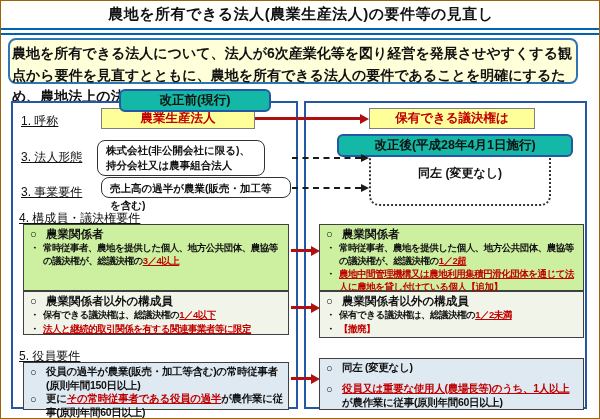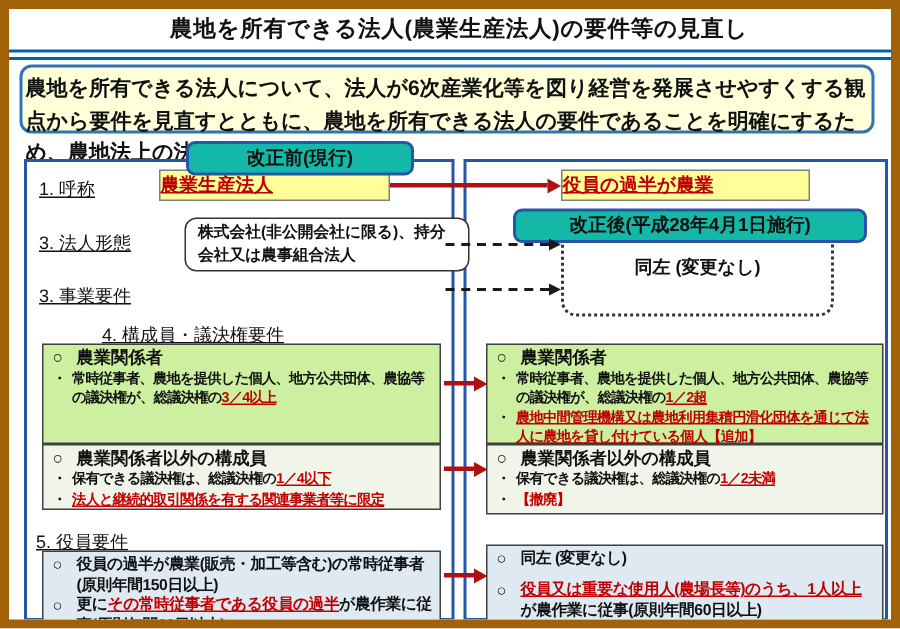--- a/index.html
+++ b/index.html
@@ -1,19 +1,19 @@
 <!DOCTYPE html>
 <html><head>
 <meta charset="utf-8">
 <style>
   html,body{margin:0;padding:0;background:#fff;}
   .page{
     position:relative;width:600px;height:419px;background:#ffffff;
     font-family:"Liberation Sans","DejaVu Sans",sans-serif;color:#111;
-    overflow:hidden;border:6px solid #a16207;box-sizing:border-box;
+    overflow:hidden;border:1px solid #a16207;box-sizing:border-box;
   }
   .title{
     position:absolute;top:4px;left:0;width:600px;text-align:center;
     font-size:15px;font-weight:bold;letter-spacing:0.5px;
   }
   .rule{
     position:absolute;top:27px;left:0;width:600px;height:3px;
     border-top:2px solid #0063b1;border-bottom:2px solid #0063b1;
   }
   .intro{
@@ -34,22 +34,22 @@
   }
   .tab-left{left:118px;width:148px;}
   .tab-right{left:336px;width:232px;margin-top:45px;}
   .seclabel{
     position:absolute;font-size:12px;font-weight:normal;
     text-decoration:underline;white-space:nowrap;
   }
   .secnote{position:absolute;font-size:10px;font-weight:bold;white-space:nowrap;}
   .namebox{
     position:absolute;height:19px;background:#ffff99;border:1px solid #7f7f7f;
-    text-align:left;line-height:19px;font-size:12.5px;font-weight:bold;
-    color:#c00000;text-decoration:underline;z-index:3;
+    text-align:center;line-height:19px;font-size:12.5px;font-weight:bold;
+    color:#c00000;z-index:3;
   }
   .roundbox{
     position:absolute;background:#fff;border:1.5px solid #333;border-radius:8px;
     font-size:10.5px;font-weight:600;line-height:1.45;padding:2px 8px;
     box-sizing:border-box;z-index:3;
   }
   .dottedbox{
     position:absolute;left:368px;top:139px;width:178px;height:62px;
     border:2px dotted #333;border-radius:10px;background:#fff;z-index:3;
     display:flex;align-items:center;justify-content:center;
@@ -98,37 +98,40 @@
   </div>
 
   <div class="col col-left"></div>
   <div class="col col-right"></div>
 
   <div class="tab tab-left">改正前(現行)</div>
   <div class="tab tab-right">改正後(平成28年4月1日施行)</div>
 
   <div class="seclabel" style="left:20px;top:112px;">1. 呼称</div>
   <div class="namebox" style="left:100px;top:107px;width:152px;">農業生産法人</div>
-  <div class="namebox" style="left:368px;top:107px;width:164px;">役員の過半が農業</div>
+  <div class="namebox" style="left:368px;top:107px;width:164px;">保有できる議決権は</div>
   <div class="arrow red-a" style="left:254px;top:116px;width:105px;"></div>
 
   <div class="seclabel" style="left:20px;top:148px;">3. 法人形態</div>
-  <div class="roundbox" style="left:117px;top:139px;width:190px;height:36px;">
+  <div class="roundbox" style="left:96px;top:139px;width:168px;height:36px;">
     <span>株式会社(非公開会社に限る)、持分会社又は農事組合法人</span>
   </div>
   <div class="arrow dash-a" style="left:291px;top:156px;width:69px;"></div>
 
   <div class="seclabel" style="left:20px;top:183px;">3. 事業要件</div>
+  <div class="roundbox" style="left:100px;top:176px;width:190px;height:21px;line-height:17px;">
+    <span>売上高の過半が農業(販売・加工等を含む)</span>
+  </div>
   <div class="arrow dash-a" style="left:291px;top:186px;width:69px;"></div>
 
   <div class="dottedbox">
     <span>同左 (変更なし)</span>
   </div>
 
-  <div class="seclabel" style="left:18px;top:209px;margin-left:44px;">4. 構成員・議決権要件</div>
+  <div class="seclabel" style="left:18px;top:209px;">4. 構成員・議決権要件</div>
   <div class="secnote" style="left:138px;top:228px;">※構成員:株主、社員、組合員</div>
 
   <div class="panel green" style="left:22px;top:223px;width:266px;height:67px;">
     <div class="phead">
       <span class="marker">○</span>
       <span>農業関係者</span>
     </div>
     <div class="bullet">
       <span class="marker">・</span>
       <span class="t"><span>常時従事者、農地を提供した個人、地方公共団体、農協等の議決権が、総議決権の</span><span class="ru">3／4以上</span></span>

